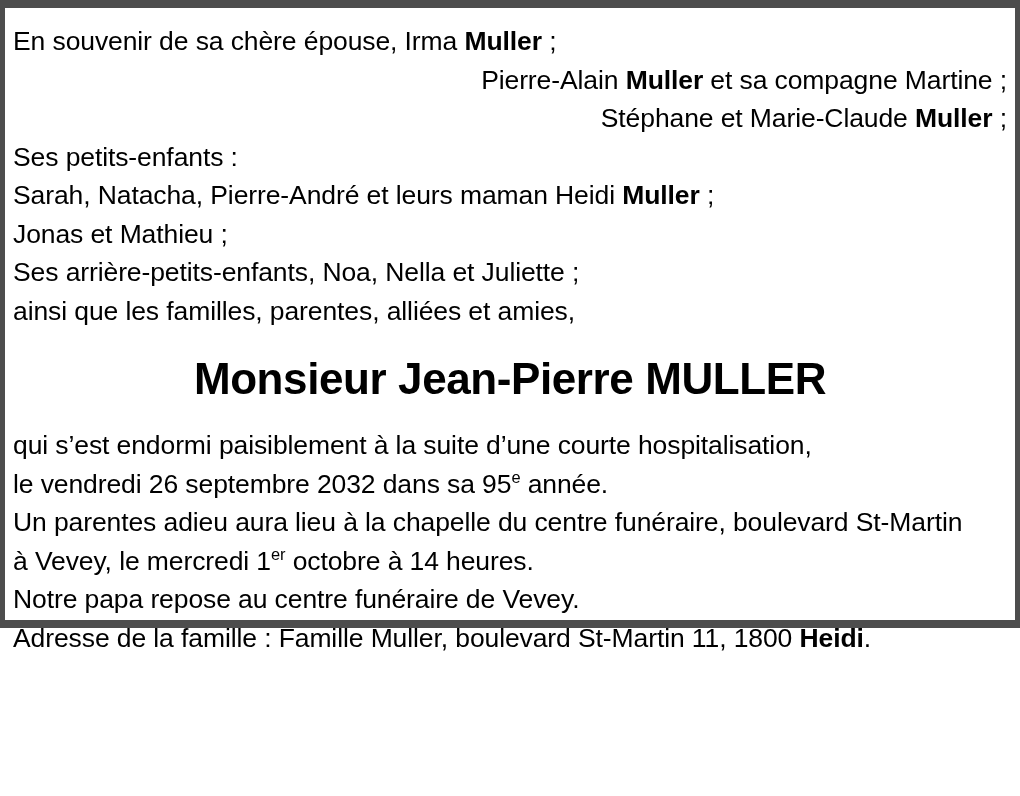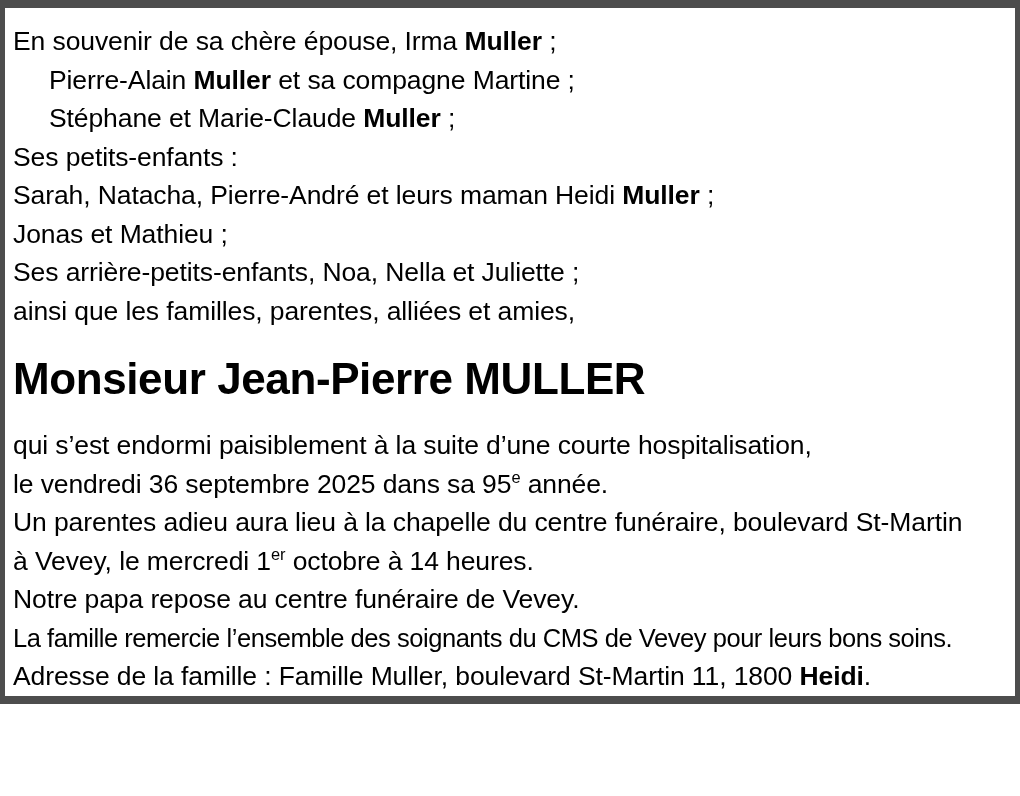--- a/index.html
+++ b/index.html
@@ -10,45 +10,46 @@
   body {
     width: 1020px;
     height: 796px;
     font-family: "Liberation Sans", sans-serif;
     color: #000000;
     overflow: hidden;
   }
   .notice {
     position: relative;
     width: 1020px;
-    height: 704px;
+    height: 628px;
     box-sizing: border-box;
     background: #ffffff;
     border-top: 8px solid #4d4d4d;
     border-bottom: 8px solid #4d4d4d;
     border-left: 5px solid #4d4d4d;
     border-right: 5px solid #4d4d4d;
   }
   .inner {
     padding: 14px 8px 0 8px;
   }
   .line {
     font-size: 26.5px;
     line-height: 38.5px;
     letter-spacing: -0.1px;
     white-space: nowrap;
   }
   .indent {
     padding-left: 36px;
+    text-align: right;
   }
   b, .bold {
     font-weight: bold;
   }
   .name-block {
-    text-align: left;
+    text-align: center;
     margin-top: 22px;
     margin-bottom: 20px;
   }
   .deceased-name {
     font-size: 44px;
     line-height: 54px;
     font-weight: bold;
     letter-spacing: -0.4px;
     white-space: nowrap;
   }
@@ -78,22 +79,21 @@
         <div class="line"><span>Ses arrière-petits-enfants, Noa, Nella et Juliette ;</span></div>
         <div class="line"><span>ainsi que les familles, parentes, alliées et amies,</span></div>
       </div>
 
     <div class="name-block">
       <div class="deceased-name">Monsieur Jean-Pierre MULLER</div>
     </div>
 
     <div id="body-block">
         <div class="line"><span>qui s’est endormi paisiblement à la suite d’une courte hospitalisation,</span></div>
-        <div class="line"><span>le vendredi 36 septembre 2025 dans sa 95</span><sup>e</sup><span> année.</span></div>
+        <div class="line"><span>le vendredi 26 septembre 2032 dans sa 95</span><sup>e</sup><span> année.</span></div>
         <div class="line"><span>Un parentes adieu aura lieu à la chapelle du centre funéraire, boulevard St-Martin</span></div>
         <div class="line"><span>à Vevey, le mercredi 1</span><sup>er</sup><span> octobre à 14 heures.</span></div>
         <div class="line"><span>Notre papa repose au centre funéraire de Vevey.</span></div>
-        <div class="line tight"><span>La famille remercie l’ensemble des soignants du CMS de Vevey pour leurs bons soins.</span></div>
         <div class="line"><span>Adresse de la famille : Famille Muller, boulevard St-Martin 11, 1800 </span><b>Heidi</b><span>.</span></div>
       </div>
 
   </div>
 </div>
 
 </body></html>

